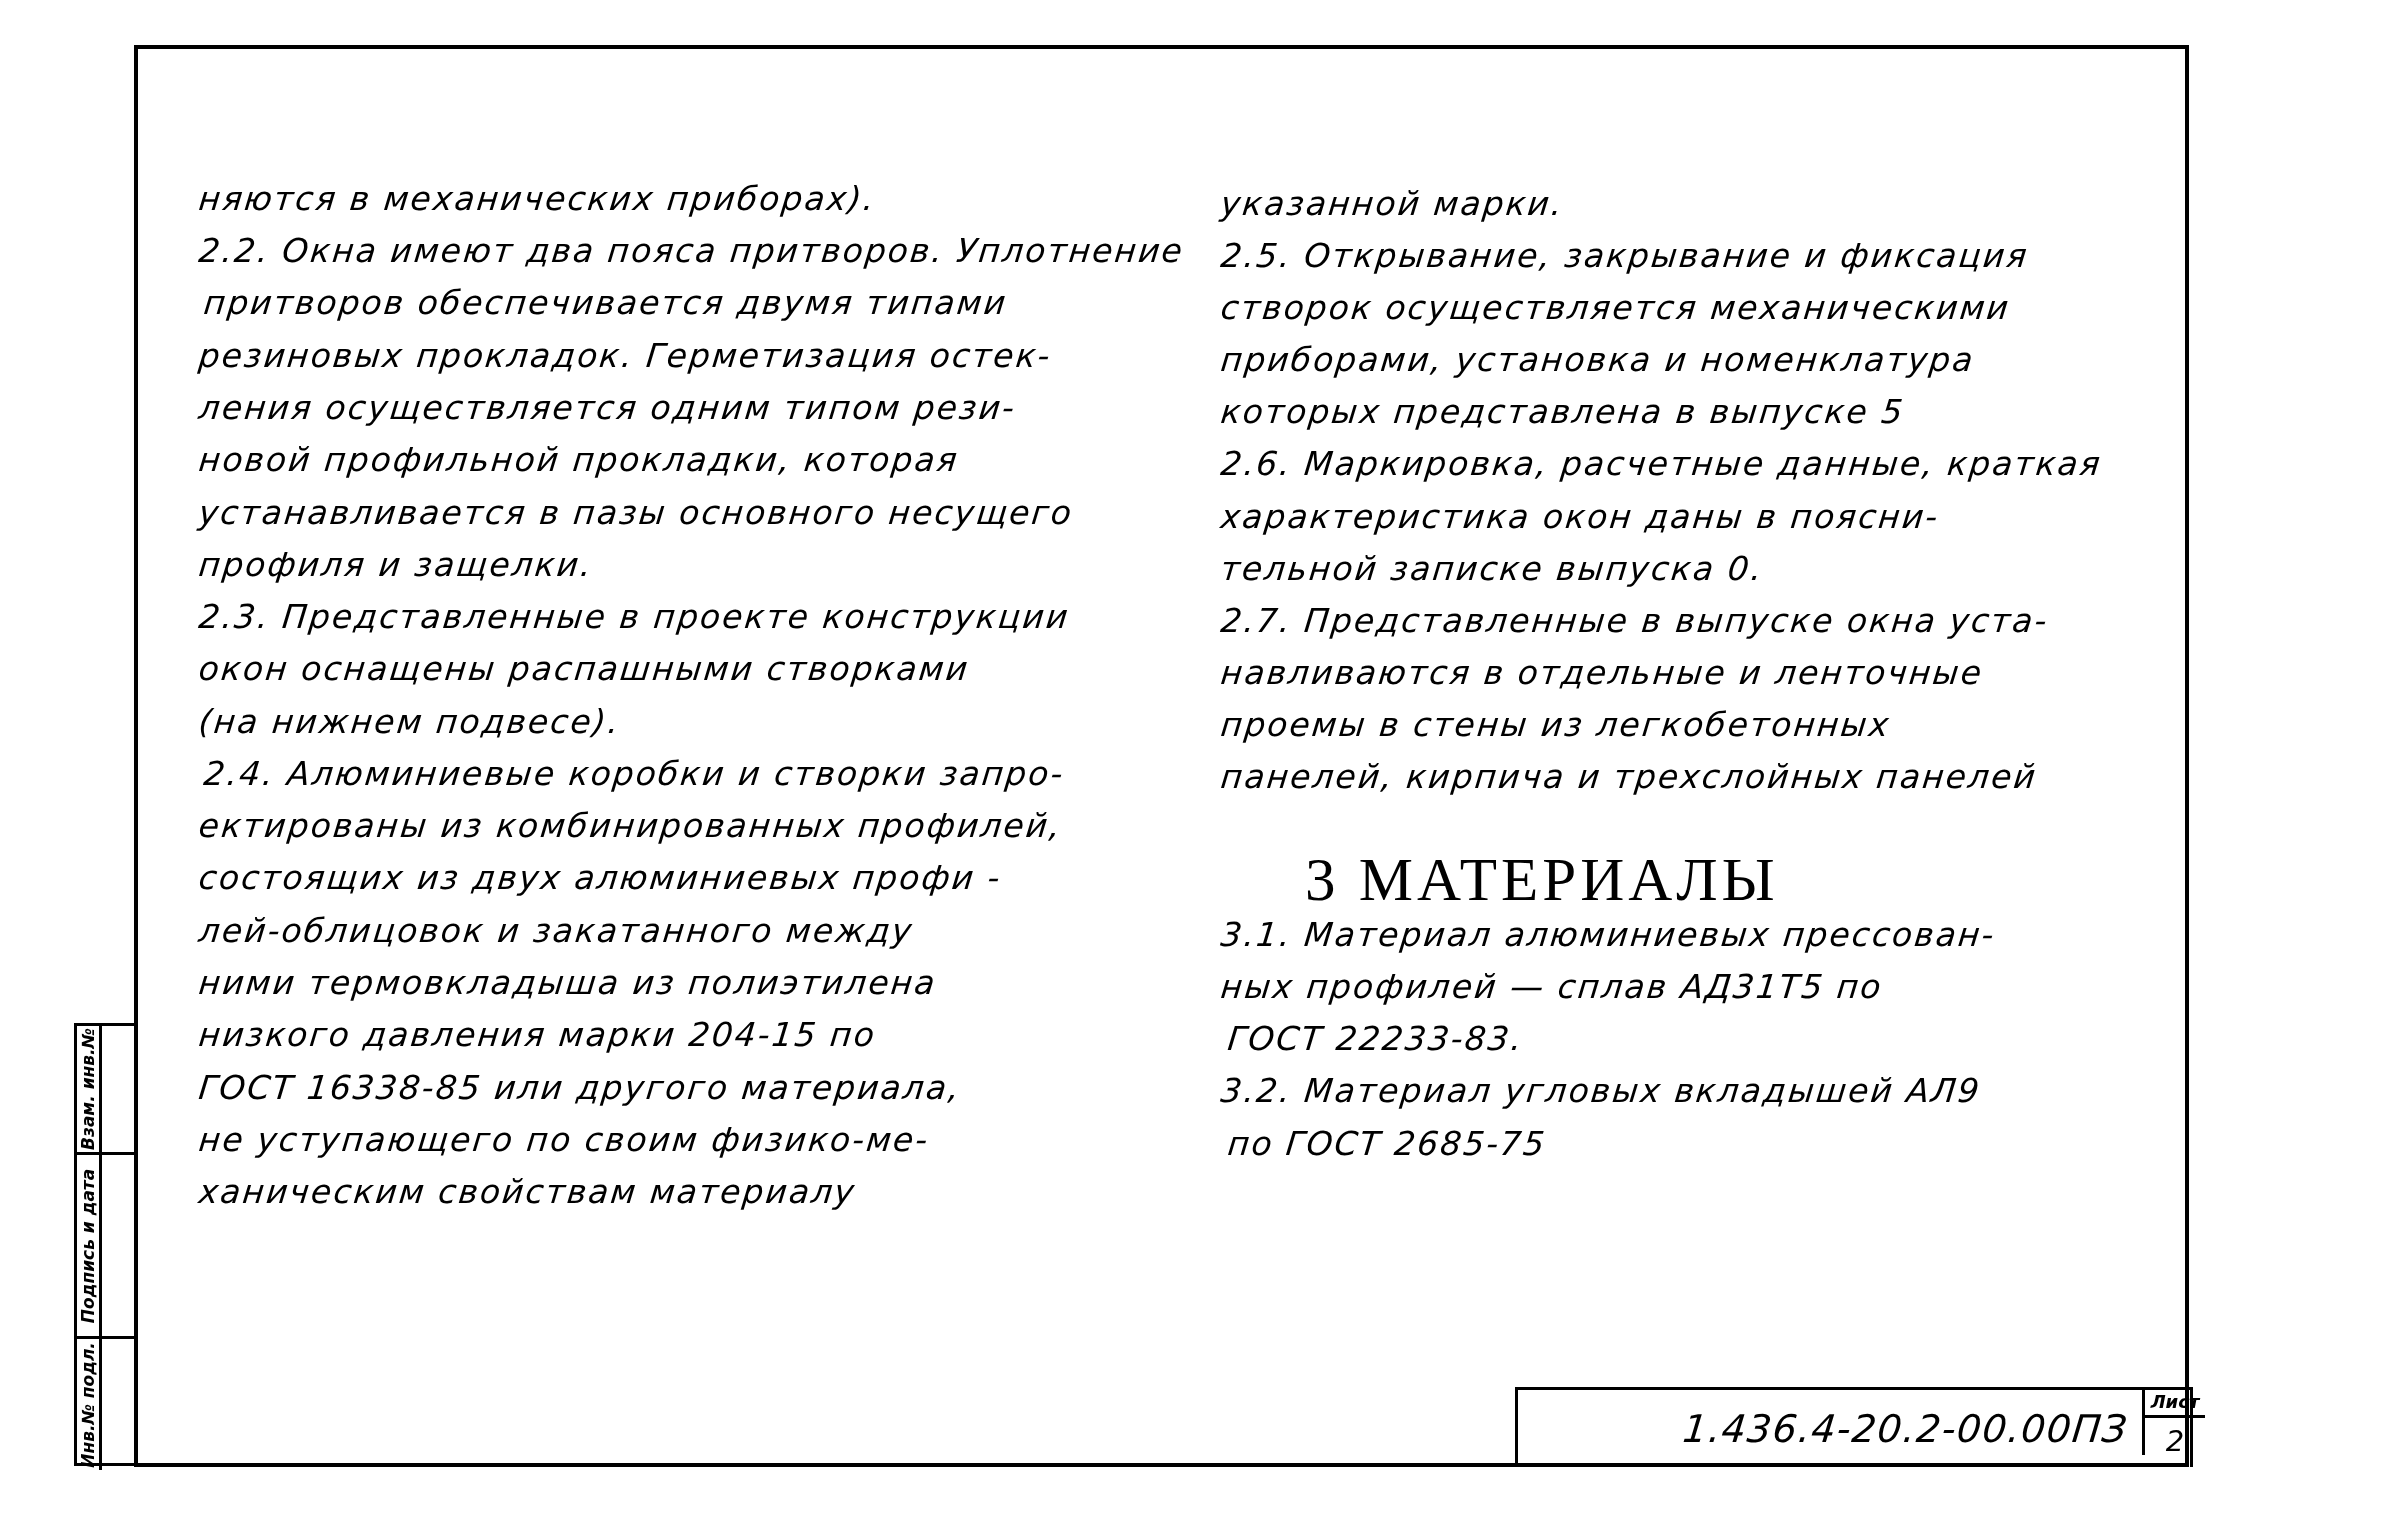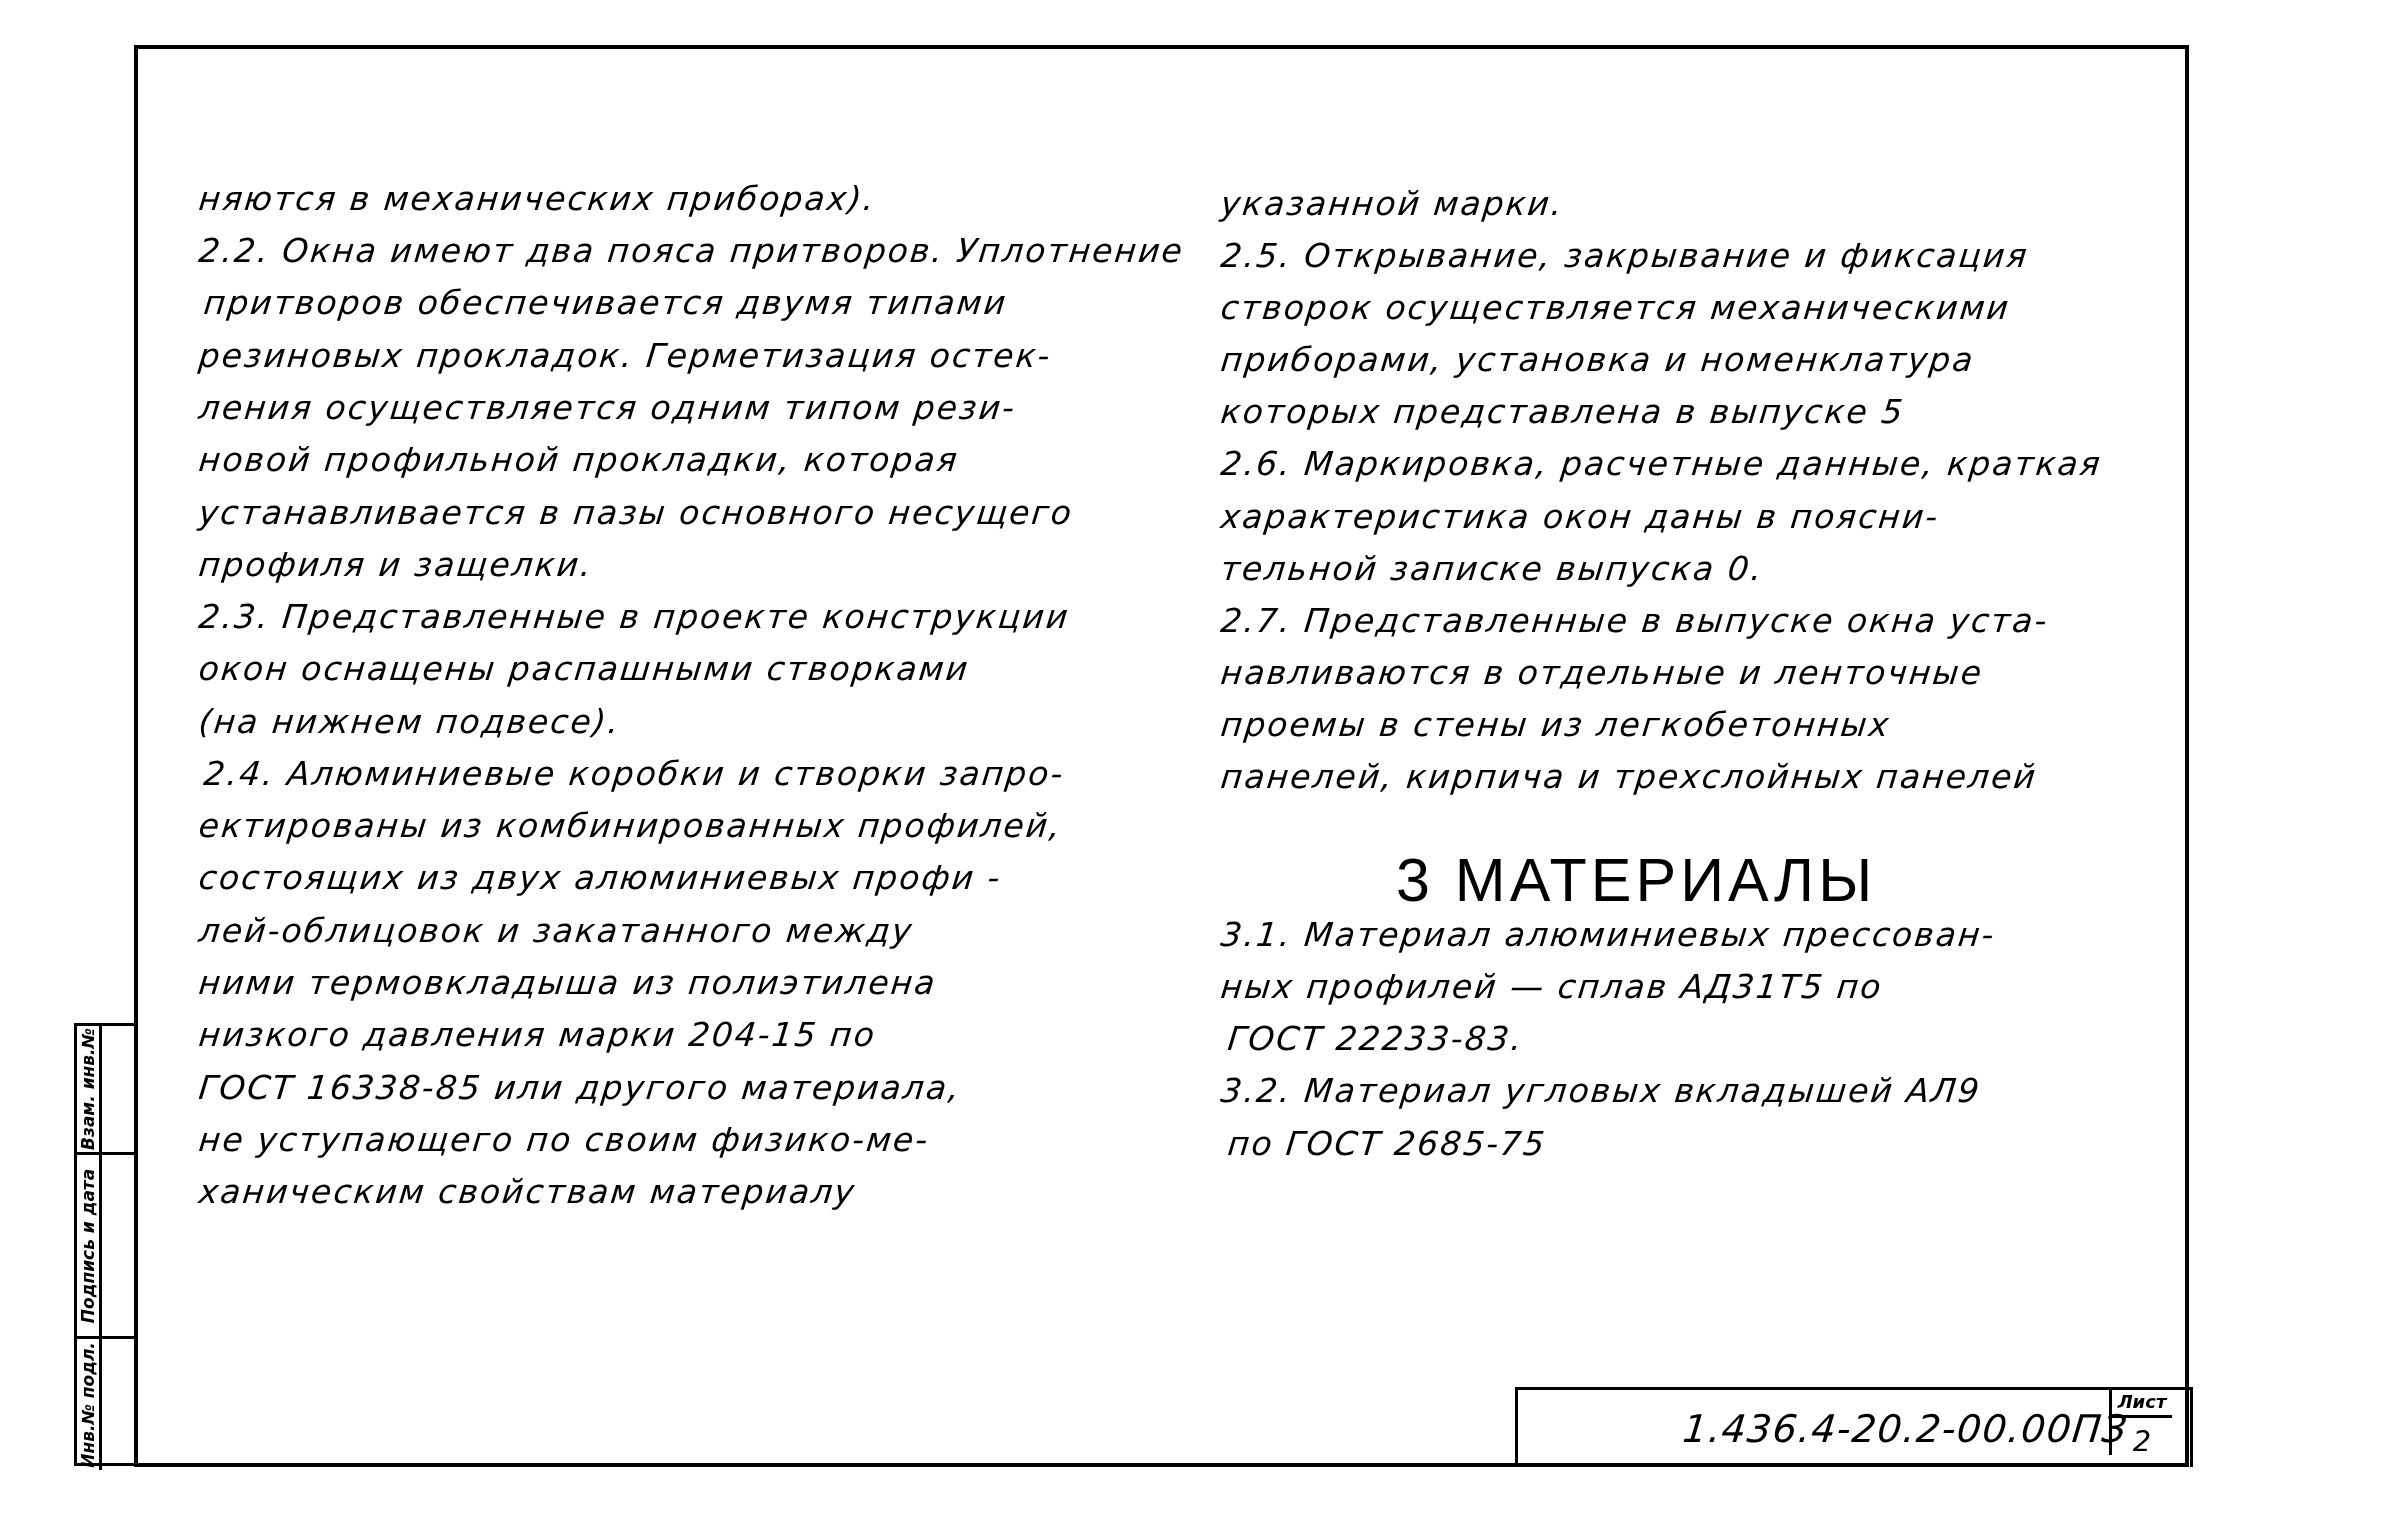--- a/index.html
+++ b/index.html
@@ -34,23 +34,23 @@
       font-family: "DejaVu Sans", sans-serif;
       font-style: oblique;
       font-size: 33px;
       line-height: 40px;
       letter-spacing: 2px;
       transform: skewX(-6deg);
       transform-origin: left center;
     }
     .heading {
       position: absolute;
-      left: 1396px;
+      left: 1305px;
       top: 847px;
-      font-family: Liberation Sans, sans-serif;
+      font-family: Liberation Serif, serif;
       font-size: 61px;
       line-height: 66px;
       letter-spacing: 4px;
       font-weight: normal;
       white-space: nowrap;
     }
     
     .title-block {
       position: absolute;
       left: 1515px;
@@ -68,21 +68,21 @@
       font-family: "DejaVu Sans", sans-serif;
       font-style: oblique;
       font-size: 38px;
       line-height: 53px;
       letter-spacing: 1.3px;
       white-space: nowrap;
       transform: skewX(-6deg);
     }
     .sheet-cell {
       position: absolute;
-      left: 591px;
+      left: 624px;
       top: -3.3px;
       width: 63px;
       height: 68px;
       border-left: 3.3px solid #000;
       box-sizing: border-box;
     }
     .sheet-label {
       position: absolute;
       left: 0;
       top: 0;

